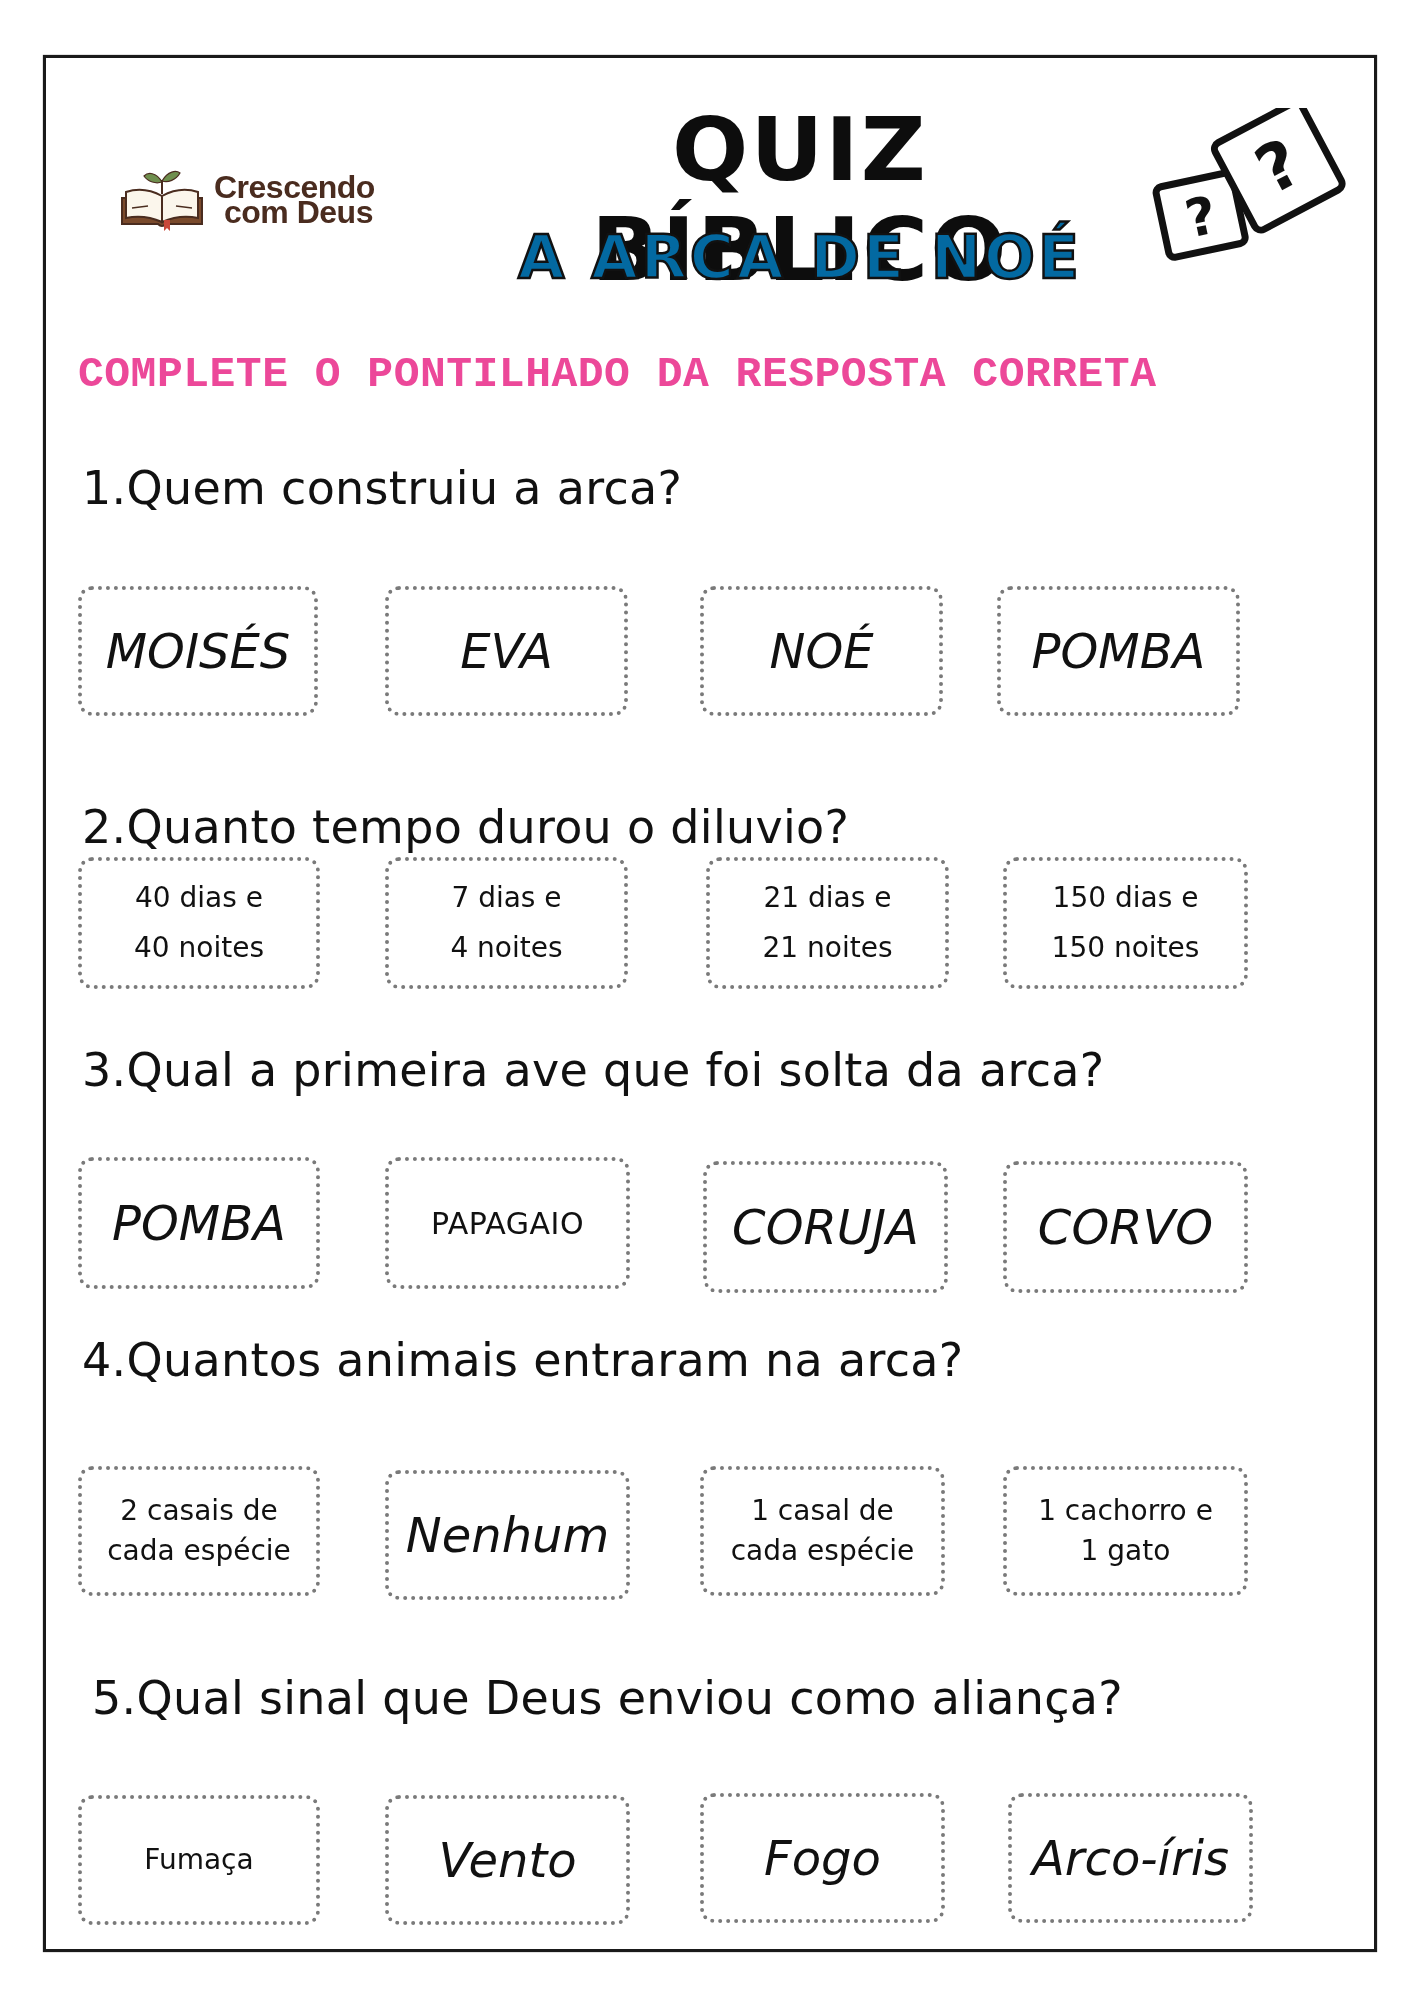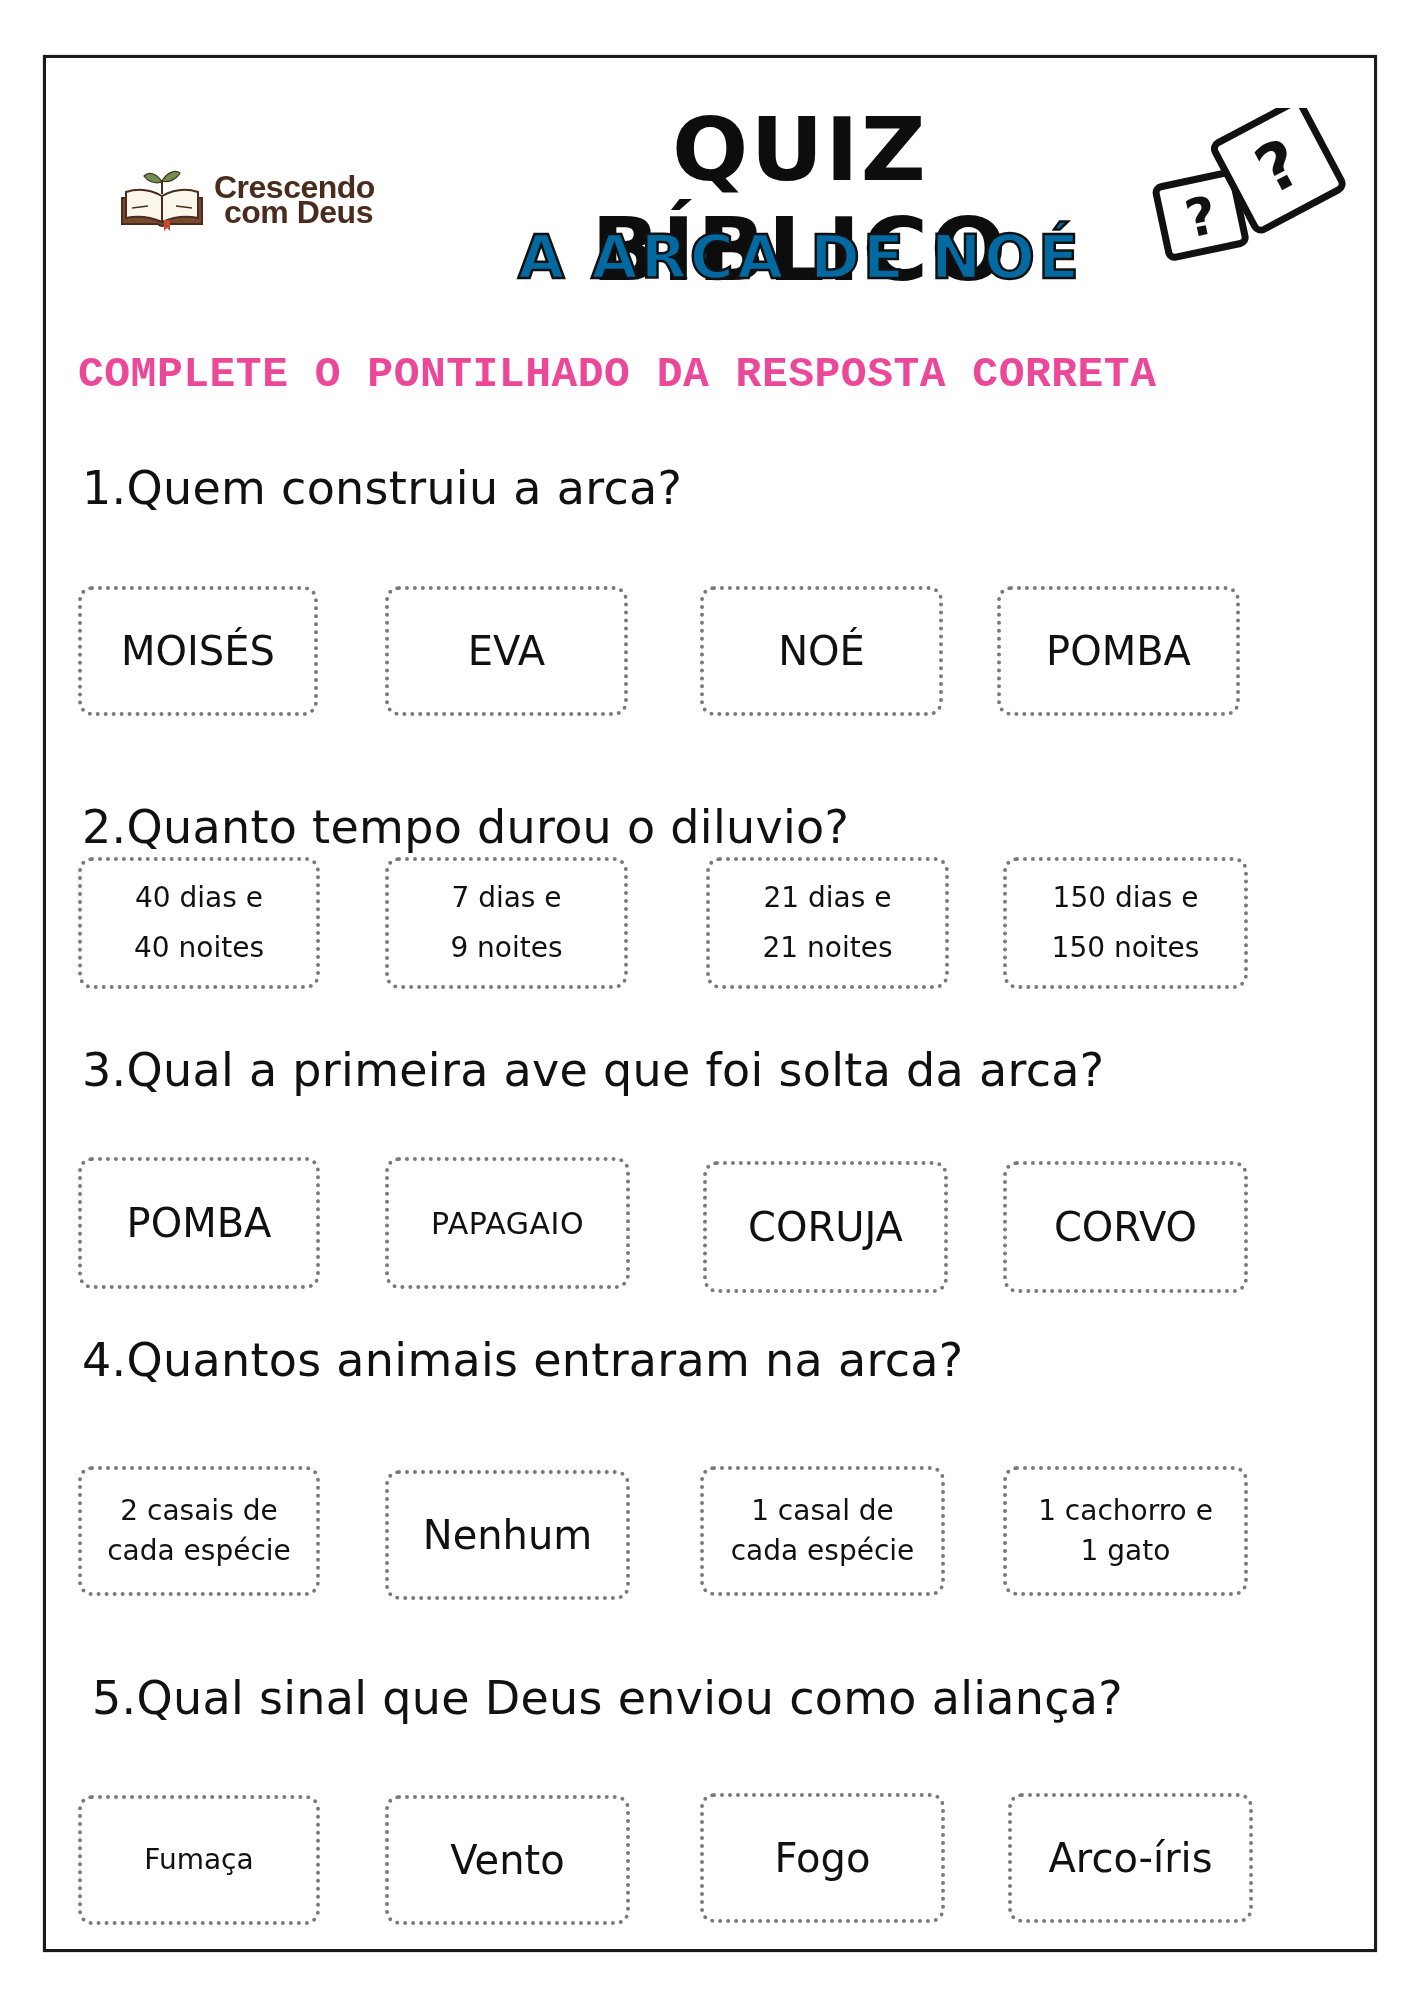--- a/index.html
+++ b/index.html
@@ -117,21 +117,21 @@
       align-items: center;
       justify-content: center;
       text-align: center;
       font-family: "DejaVu Sans", sans-serif;
       color: #111111;
       background: #ffffff;
       cursor: pointer;
       padding: 0 6px;
     }
     .opt span { display: block; white-space: pre-line; }
-    .f-big { font-size: 40px; line-height: 50px; }
+    .f-big { font-size: 48px; line-height: 50px; font-style: italic; }
     .f-mid { font-size: 28px; line-height: 50px; }
     .f-sm { font-size: 28px; line-height: 40px; }
     .f-papa { font-size: 30px; letter-spacing: 0.5px; }
   </style>
 </head>
 <body>
 
 <div class="frame"></div>
 
 <div class="logo">
@@ -190,21 +190,21 @@
     <span>POMBA</span>
   </div>
 
 <div class="question" style="top:752px;margin-top:45px;">2.Quanto tempo durou o diluvio?</div>
 <div class="opt f-mid" style="left:78px; top:857px; width:242px; height:132px;">
     <span>40 dias e
 40 noites</span>
   </div>
 <div class="opt f-mid" style="left:385px; top:857px; width:243px; height:132px;">
     <span>7 dias e
-9 noites</span>
+4 noites</span>
   </div>
 <div class="opt f-mid" style="left:706px; top:857px; width:243px; height:132px;">
     <span>21 dias e
 21 noites</span>
   </div>
 <div class="opt f-mid" style="left:1003px; top:857px; width:245px; height:132px;">
     <span>150 dias e
 150 noites</span>
   </div>
 

